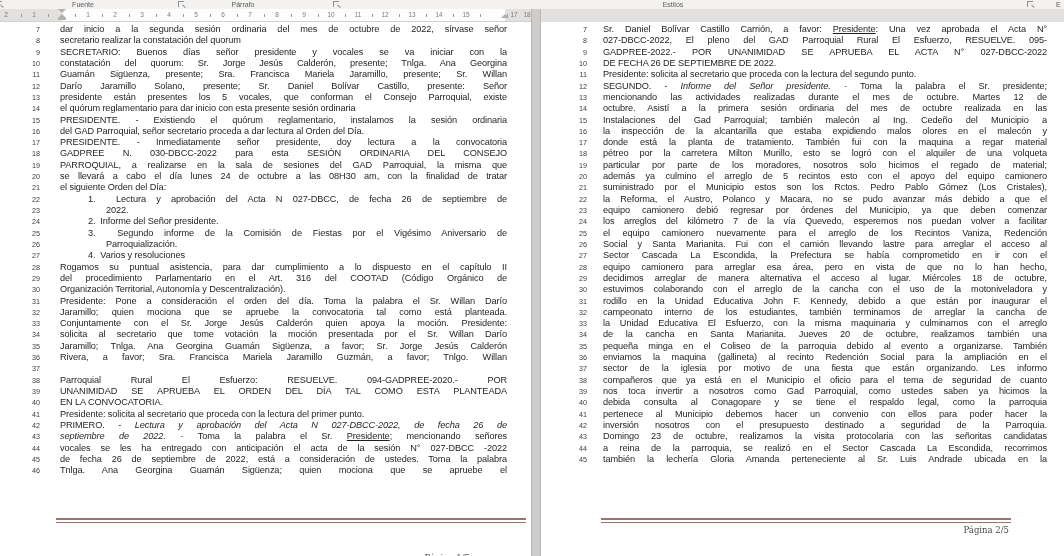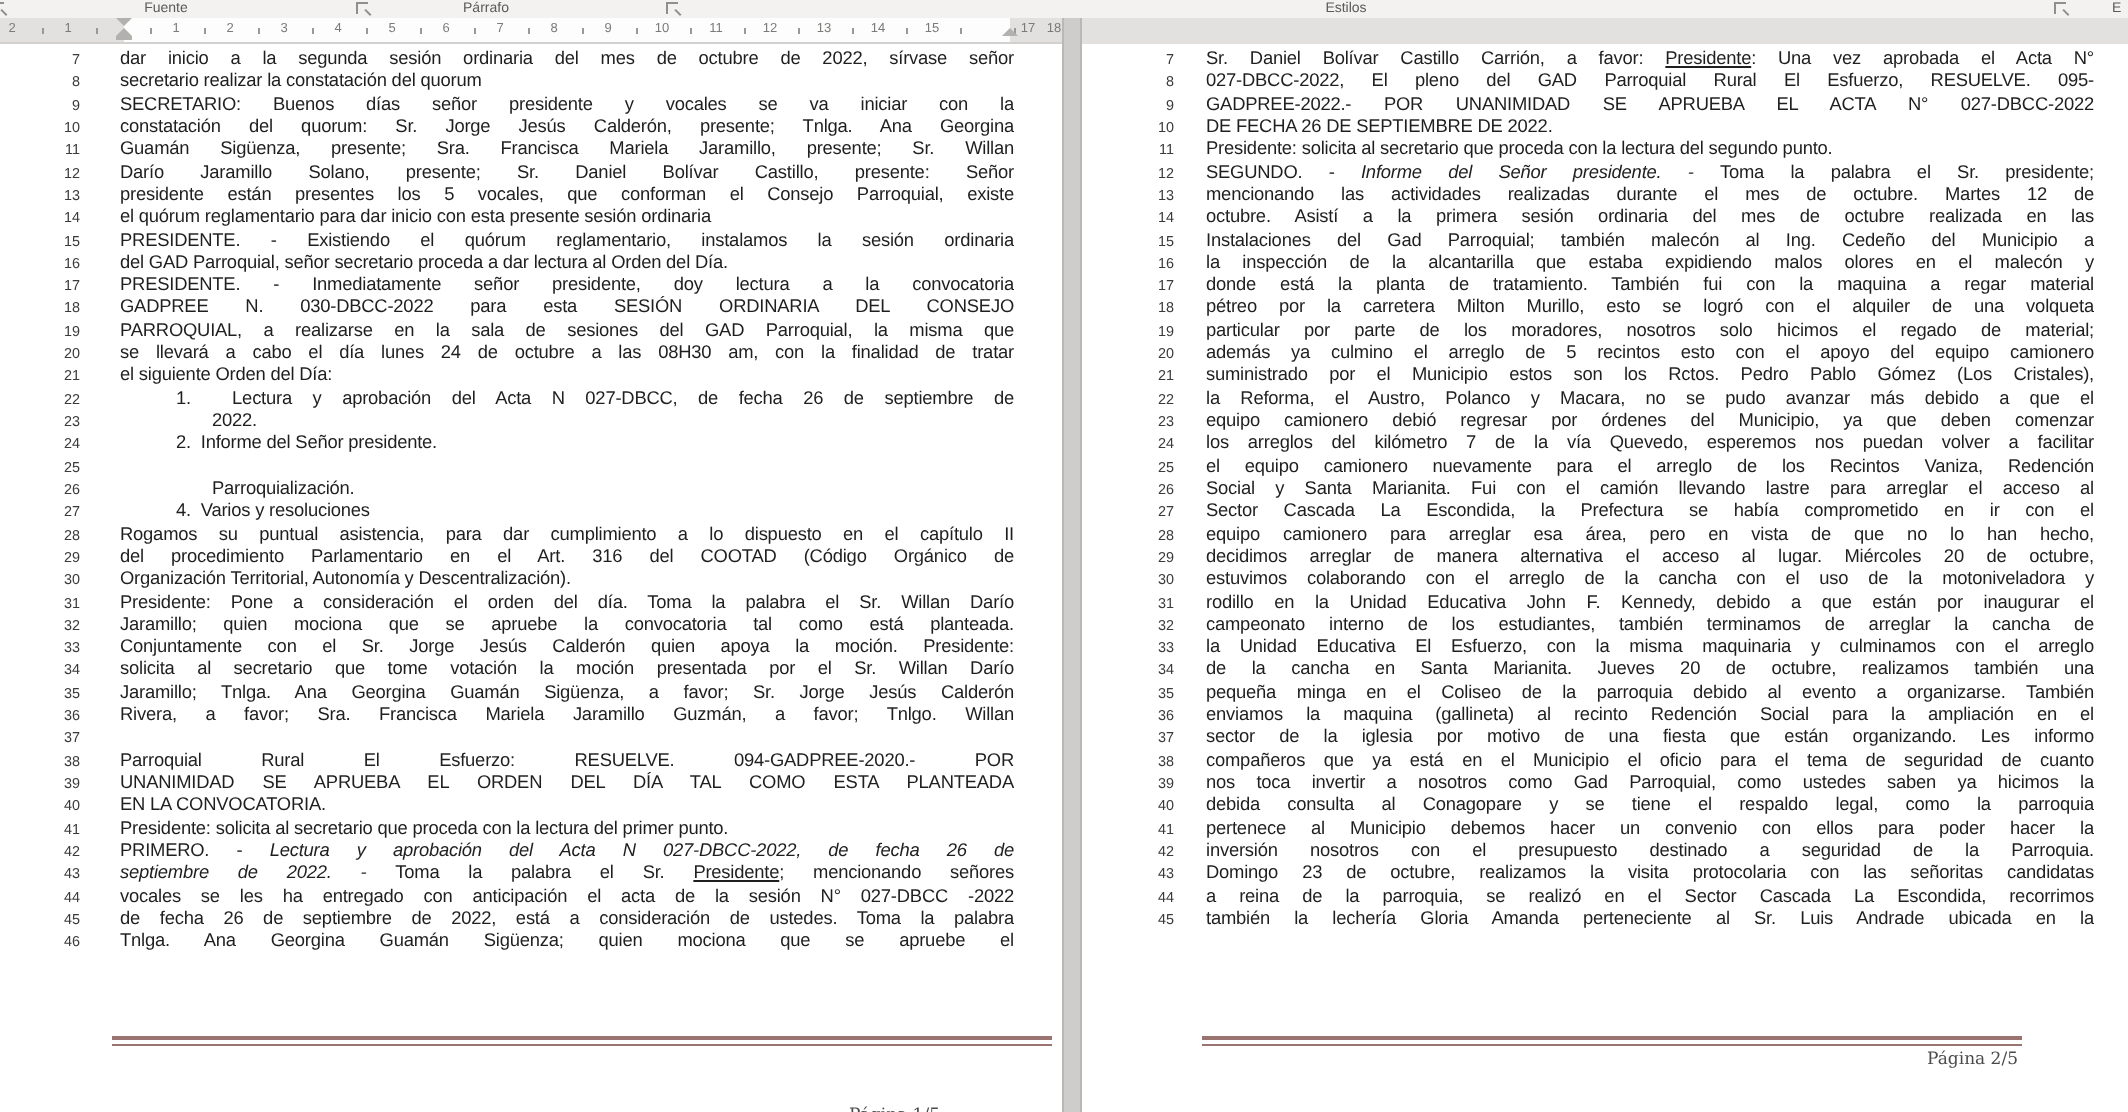--- a/index.html
+++ b/index.html
@@ -202,20 +202,21 @@
         <div class="line">
           <span class="ln">23</span>
           <span class="lt end ind2"><span>2022.</span></span>
         </div>
         <div class="line">
           <span class="ln">24</span>
           <span class="lt end ind1"><span>2.&nbsp;&nbsp;Informe del Señor presidente.</span></span>
         </div>
         <div class="line">
           <span class="ln">25</span>
+          <span class="lt ind1"><span>3.&nbsp;&nbsp;Segundo informe de la Comisión de Fiestas por el Vigésimo Aniversario de</span></span>
         </div>
         <div class="line">
           <span class="ln">26</span>
           <span class="lt end ind2"><span>Parroquialización.</span></span>
         </div>
         <div class="line">
           <span class="ln">27</span>
           <span class="lt end ind1"><span>4.&nbsp;&nbsp;Varios y resoluciones</span></span>
         </div>
         <div class="line">
@@ -386,21 +387,21 @@
         <div class="line">
           <span class="ln">27</span>
           <span class="lt"><span>Sector Cascada La Escondida, la Prefectura se había comprometido en ir con el</span></span>
         </div>
         <div class="line">
           <span class="ln">28</span>
           <span class="lt"><span>equipo camionero para arreglar esa área, pero en vista de que no lo han hecho,</span></span>
         </div>
         <div class="line">
           <span class="ln">29</span>
-          <span class="lt"><span>decidimos arreglar de manera alternativa el acceso al lugar. </span><span class="b">Miércoles 20 de octubre</span><span>,</span></span>
+          <span class="lt"><span>decidimos arreglar de manera alternativa el acceso al lugar. </span><span class="b">Miércoles 18 de octubre</span><span>,</span></span>
         </div>
         <div class="line">
           <span class="ln">30</span>
           <span class="lt"><span>estuvimos colaborando con el arreglo de la cancha con el uso de la motoniveladora y</span></span>
         </div>
         <div class="line">
           <span class="ln">31</span>
           <span class="lt"><span>rodillo en la Unidad Educativa John F. Kennedy, debido a que están por inaugurar el</span></span>
         </div>
         <div class="line">

